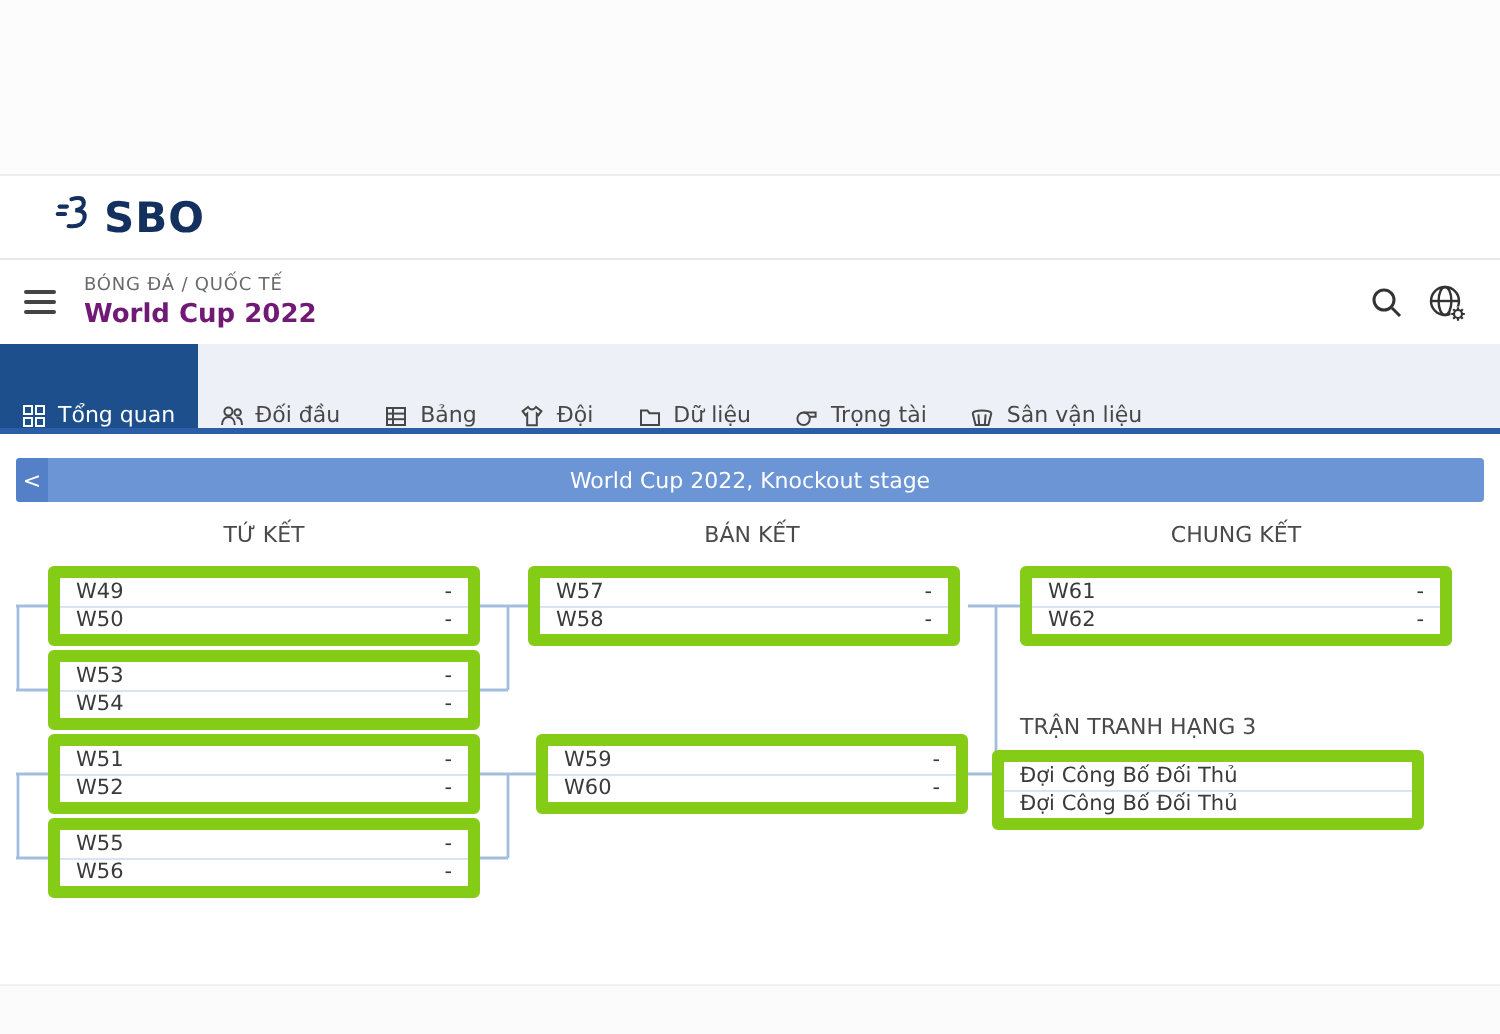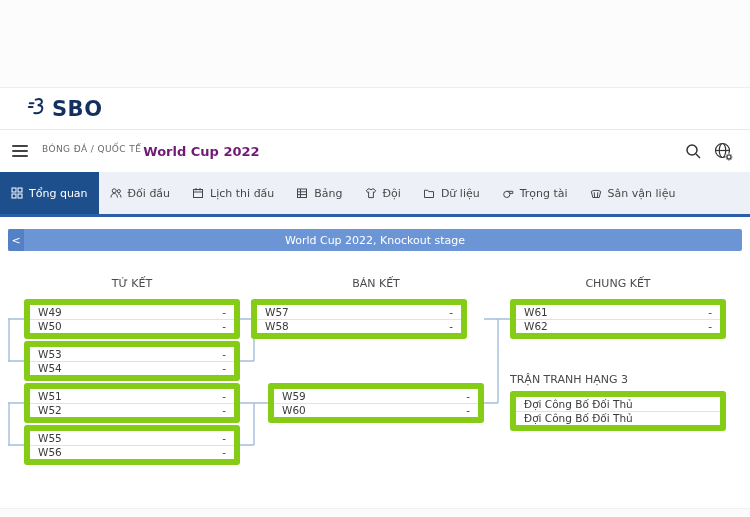--- a/index.html
+++ b/index.html
@@ -5,34 +5,34 @@
   *{margin:0;padding:0;box-sizing:border-box}
   html,body{width:750px;height:517px;overflow:hidden;background:#fff;
     font-family:"DejaVu Sans","Liberation Sans",sans-serif;}
   .top-space{height:88px;background:#fcfcfc;border-bottom:1px solid #ededed}
   .brand-header{height:42px;background:#fff;display:flex;align-items:center;padding:0 27px;border-bottom:1px solid #e9e9e9}
   .logo{display:flex;align-items:center;gap:1px;cursor:pointer}
   .logo-text{font-size:21px;font-weight:800;color:#14305f;letter-spacing:.5px}
   .breadcrumb-bar{height:42px;display:flex;align-items:center;padding:0 12px;background:#fff}
   .hamburger{width:16px;display:flex;flex-direction:column;gap:3px;cursor:pointer}
   .hamburger span{height:2px;background:#444;border-radius:1px}
-  .bc-text{margin-left:14px;display:flex;flex-direction:row;gap:2px}
+  .bc-text{margin-left:14px;display:flex;flex-direction:column;gap:2px}
   .bc-cat{font-size:9px;color:#6a6a6a;letter-spacing:.4px}
   .bc-title{font-size:13px;font-weight:bold;color:#701a75}
   .bc-spacer{flex:1}
   .icon-btn{display:flex;align-items:center;justify-content:center;width:30px;height:30px;cursor:pointer}
   .tab-bar{height:45px;background:#edf1f7;display:flex;align-items:stretch;border-bottom:3px solid #2b5ea7}
-  .tab{display:flex;align-items:center;gap:6px;padding:18px 11px;font-size:11px;color:#474747;cursor:pointer;white-space:nowrap}
+  .tab{display:flex;align-items:flex-end;gap:6px;padding:0 11px;font-size:11px;color:#474747;cursor:pointer;white-space:nowrap}
   .tab svg{flex:none}
   .tab.active{background:#1d4f8c;color:#fff}
   .content{background:#fff;padding:12px 8px 25px}
   .stage-bar{height:22px;background:#6c95d6;position:relative;display:flex;align-items:center;border-radius:2px;overflow:hidden}
   .back-btn{width:16px;height:100%;background:#5480c8;color:#fff;font-size:11px;display:flex;align-items:center;justify-content:center;cursor:pointer;z-index:2}
   .stage-title{position:absolute;left:0;right:0;text-align:center;color:#fff;font-size:11px;font-weight:normal}
-  .bracket{position:relative;height:212px;margin-top:20px}
+  .bracket{position:relative;height:212px;margin-top:4px}
   .connectors{position:absolute;left:0;top:0;pointer-events:none}
   .round-title{position:absolute;width:216px;text-align:center;font-size:11px;color:#4a4a4a;top:6px}
   .third-title{position:absolute;width:216px;text-align:left;font-size:11px;color:#4a4a4a}
   .mbox{position:absolute;width:216px;height:40px;background:#fff;border:6px solid #84cc16;border-radius:3px;display:flex;flex-direction:column;cursor:pointer}
   .mrow{flex:1;display:flex;align-items:center;padding:0 8px;font-size:10.5px;color:#3a3a3a}
   .mrow.away{border-top:1px solid #d8e4f2}
   .tname{flex:1;overflow:hidden;white-space:nowrap}
   .tscore{margin-left:auto}
   .bottom-strip{height:25px;background:#fbfbfb;border-top:1px solid #f0f0f0}
 </style>
@@ -103,29 +103,20 @@
     <svg width="12" height="12" viewBox="0 0 12 12" fill="none" stroke="currentColor">
         <circle cx="4.2" cy="3.8" r="2"></circle>
         <path d="M1 10.5 c0-2.6 1.4-4 3.2-4 s3.2 1.4 3.2 4"></path>
         <circle cx="8.8" cy="4.2" r="1.6"></circle>
         <path d="M8.2 6.8 c1.7 0 2.8 1.4 2.8 3.7"></path>
       </svg>
     <span>Đối đầu</span>
   </div>
   <div class="tab">
     <svg width="12" height="12" viewBox="0 0 12 12" fill="none" stroke="currentColor">
-        <rect x="1.5" y="2.5" width="9" height="8"></rect>
-        <line x1="4" y1="1" x2="4" y2="3.5"></line>
-        <line x1="8" y1="1" x2="8" y2="3.5"></line>
-        <line x1="1.5" y1="5" x2="10.5" y2="5"></line>
-      </svg>
-    <span>Lịch thi đấu</span>
-  </div>
-  <div class="tab">
-    <svg width="12" height="12" viewBox="0 0 12 12" fill="none" stroke="currentColor">
         <rect x="1.5" y="2" width="9" height="8.5"></rect>
         <line x1="1.5" y1="4.8" x2="10.5" y2="4.8"></line>
         <line x1="1.5" y1="7.6" x2="10.5" y2="7.6"></line>
         <line x1="4.5" y1="2" x2="4.5" y2="10.5"></line>
       </svg>
     <span>Bảng</span>
   </div>
   <div class="tab">
     <svg width="12" height="12" viewBox="0 0 12 12" fill="none" stroke="currentColor">
         <path d="M4 1.5 L1.3 3.6 L2.8 5.6 L3.6 4.8 L3.6 10.6 L8.4 10.6 L8.4 4.8 L9.2 5.6 L10.7 3.6 L8 1.5 C7.4 2.4 6.7 2.7 6 2.7 C5.3 2.7 4.6 2.4 4 1.5 Z"></path>
@@ -215,21 +206,21 @@
       <div class="mrow">
         <span class="tname">W55</span>
         <span class="tscore">-</span>
       </div>
       <div class="mrow away">
         <span class="tname">W56</span>
         <span class="tscore">-</span>
       </div>
     </div>
 
-    <div class="mbox" style="left:243px;top:28px">
+    <div class="mbox" style="left:256px;top:28px">
       <div class="mrow">
         <span class="tname">W57</span>
         <span class="tscore">-</span>
       </div>
       <div class="mrow away">
         <span class="tname">W58</span>
         <span class="tscore">-</span>
       </div>
     </div>
 
@@ -250,21 +241,21 @@
         <span class="tscore">-</span>
       </div>
       <div class="mrow away">
         <span class="tname">W62</span>
         <span class="tscore">-</span>
       </div>
     </div>
 
     <div class="third-title" style="left:502px;top:102px">TRẬN TRANH HẠNG 3</div>
 
-    <div class="mbox" style="left:502px;top:120px">
+    <div class="mbox" style="left:488px;top:120px">
       <div class="mrow">
         <span class="tname">Đợi Công Bố Đối Thủ</span>
       </div>
       <div class="mrow away">
         <span class="tname">Đợi Công Bố Đối Thủ</span>
       </div>
     </div>
 
   </div>
 </main>

